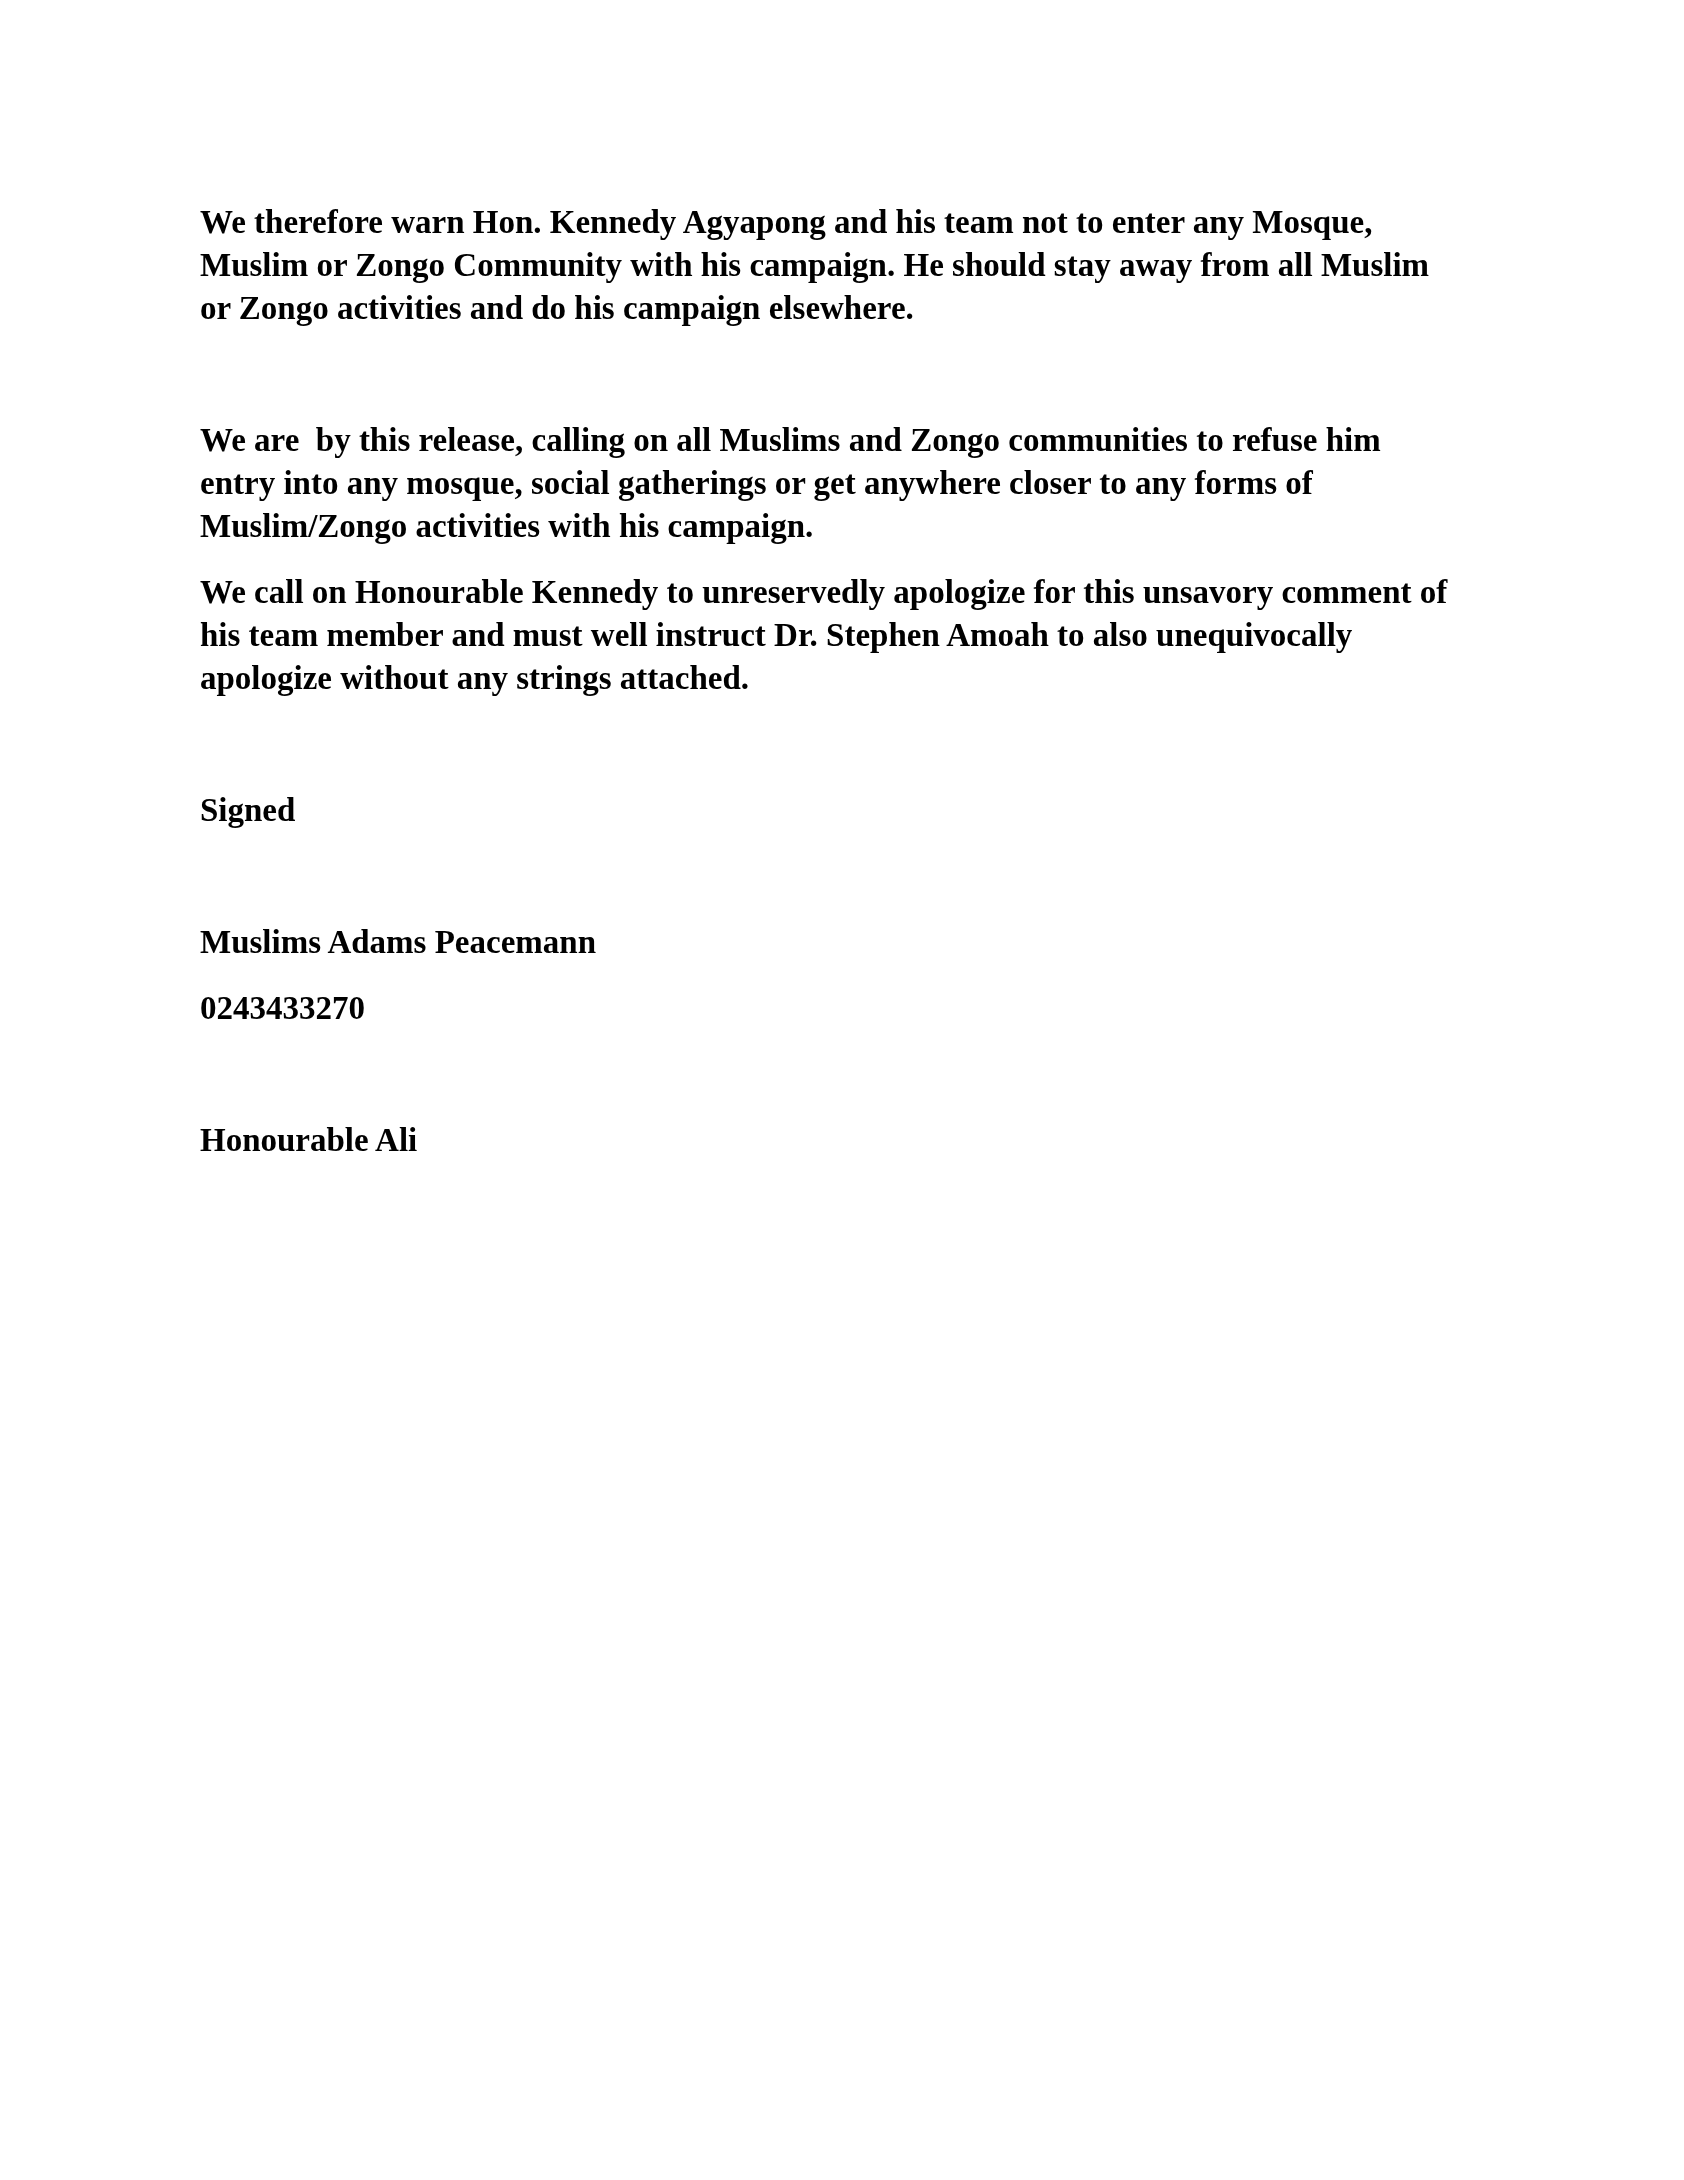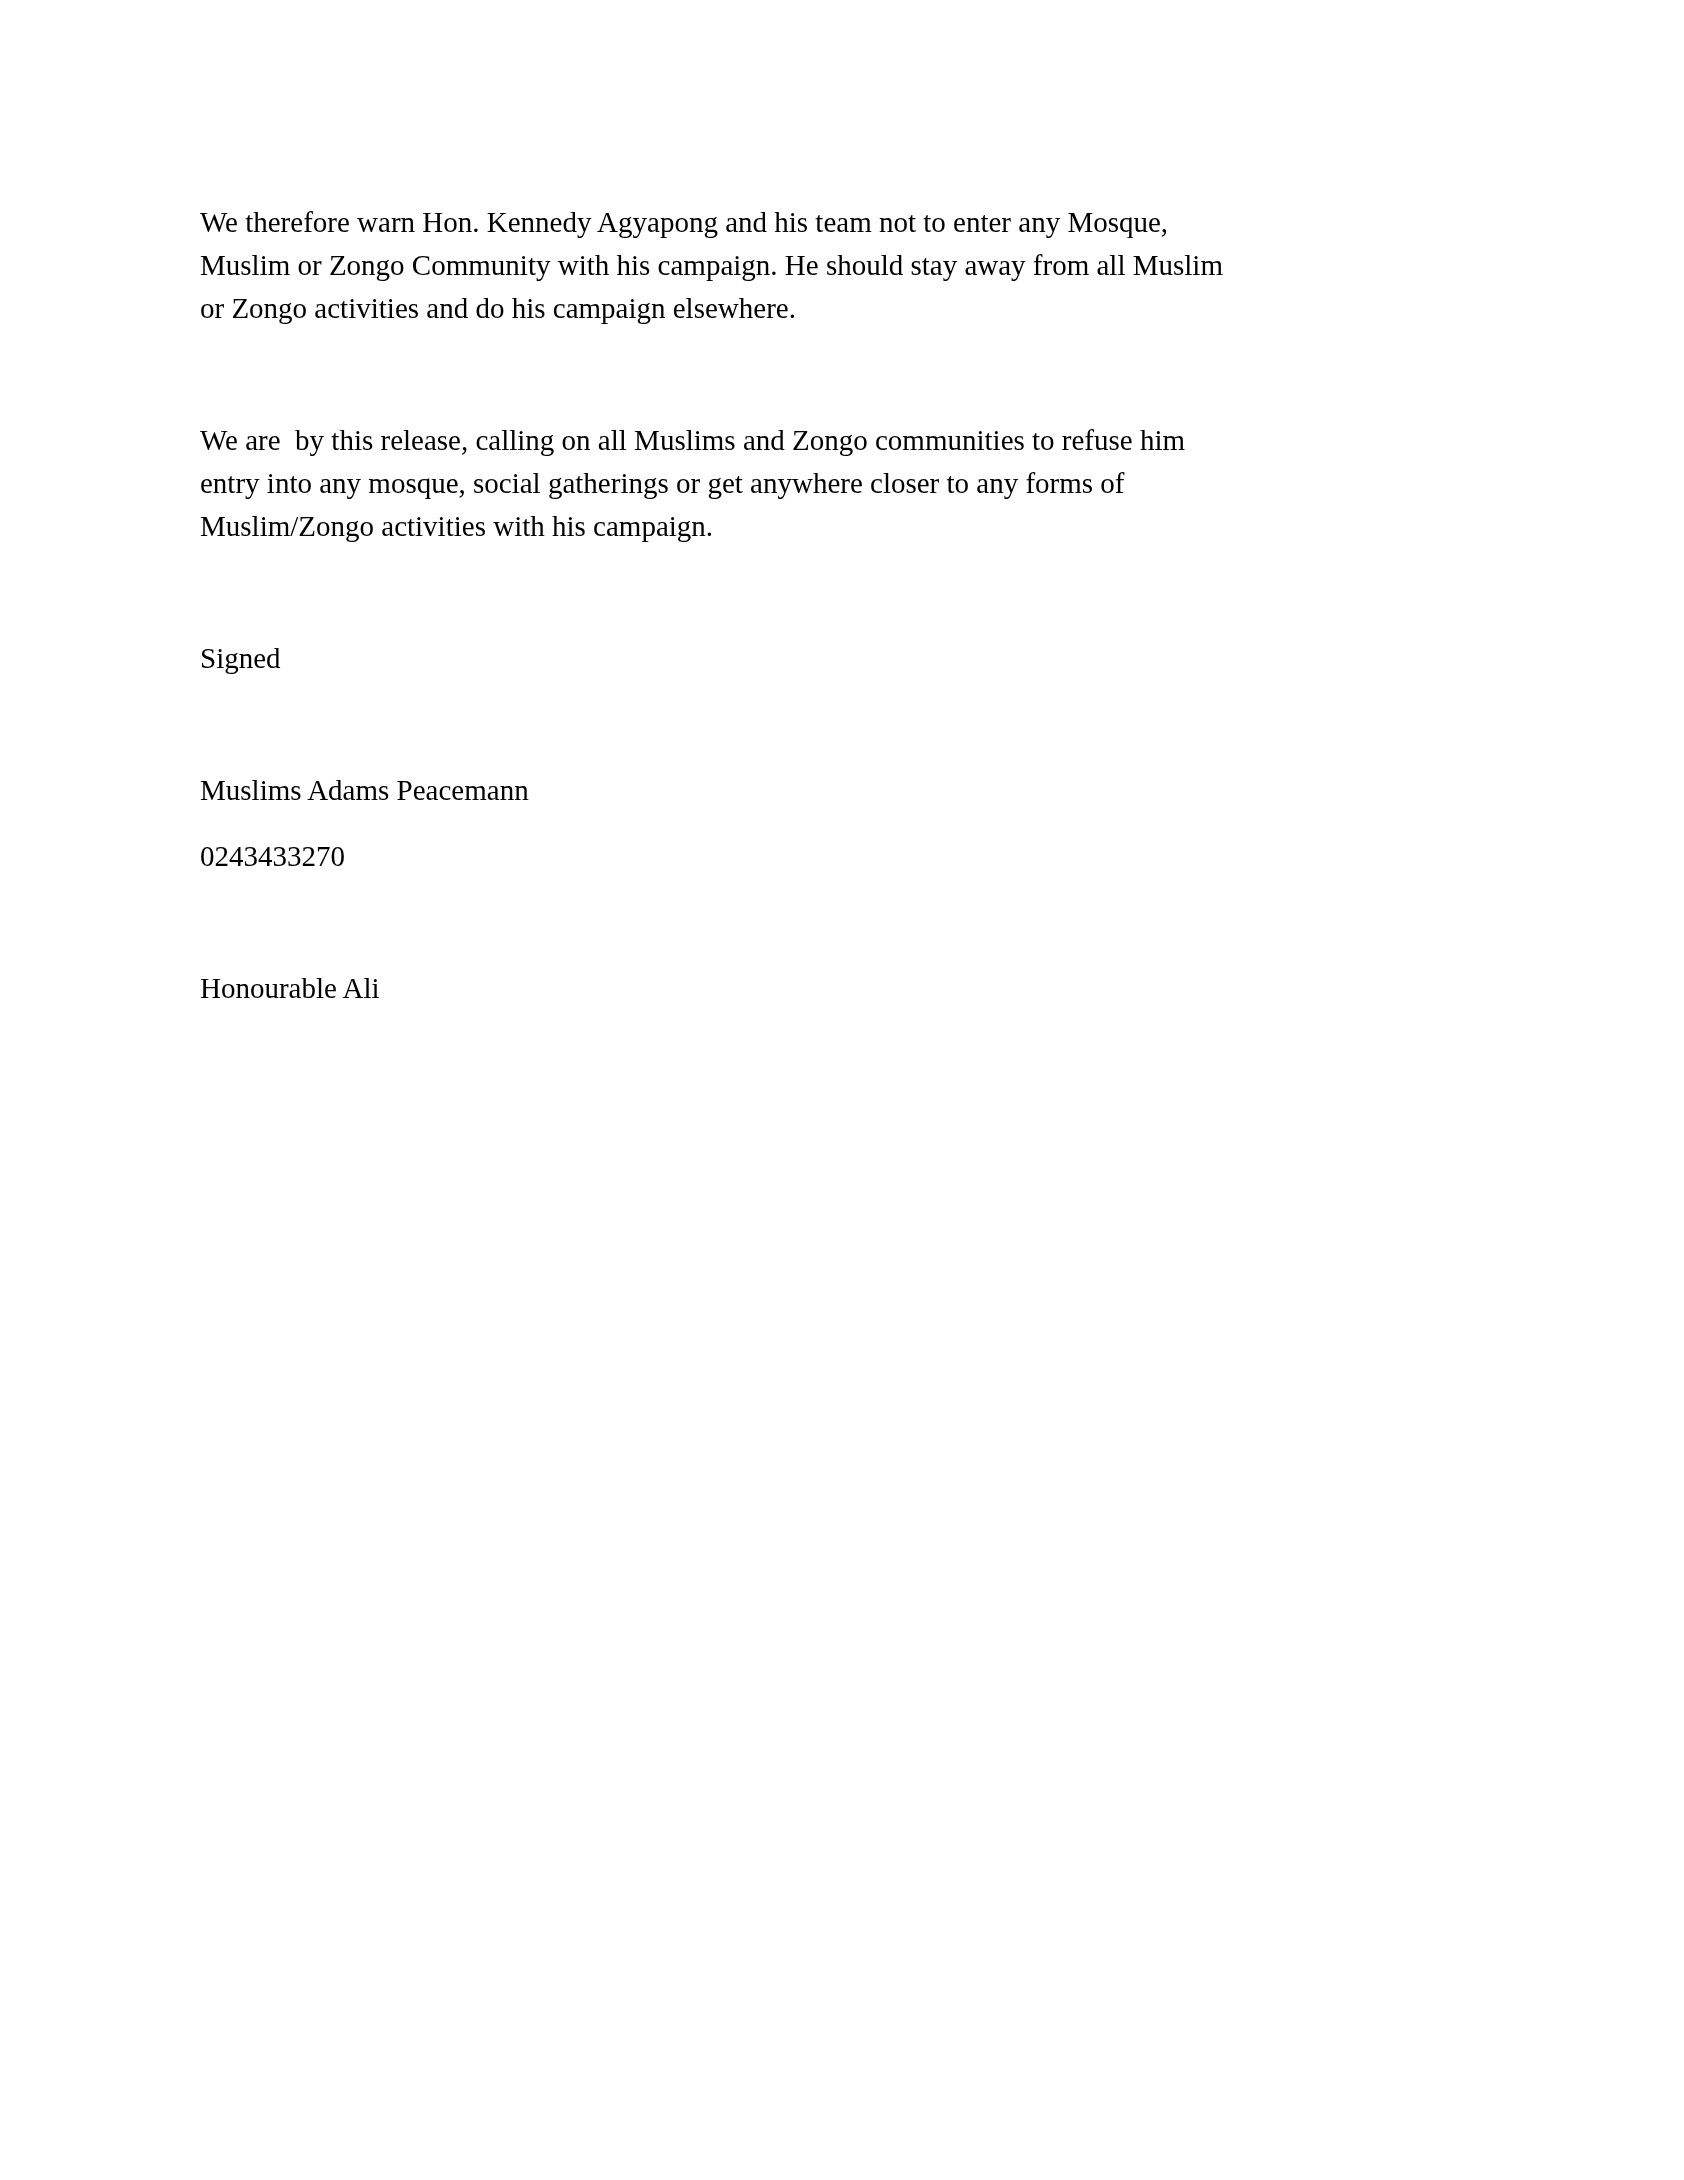--- a/index.html
+++ b/index.html
@@ -15,26 +15,26 @@
     overflow: hidden;
   }
   .page {
     box-sizing: border-box;
     width: 1685px;
     height: 2181px;
     background: #ffffff;
     padding: 201px 194px 0 200px;
   }
   .para {
-    font-size: 29px;
+    font-size: 33px;
     line-height: 43px;
     margin: 0 0 23px 0;
     white-space: pre-wrap;
     min-height: 43px;
-    font-weight: 400;
+    font-weight: 700;
     letter-spacing: 0;
   }
   .para.empty {
     
   }
 </style>
 </head>
 <body>
 
 <main class="page">
@@ -42,20 +42,23 @@
   <div class="para">We therefore warn Hon. Kennedy Agyapong and his team not to enter any Mosque,
 Muslim or Zongo Community with his campaign. He should stay away from all Muslim
 or Zongo activities and do his campaign elsewhere.</div>
 
   <div class="para empty"></div>
 
   <div class="para">We are  by this release, calling on all Muslims and Zongo communities to refuse him
 entry into any mosque, social gatherings or get anywhere closer to any forms of
 Muslim/Zongo activities with his campaign.</div>
 
+  <div class="para">We call on Honourable Kennedy to unreservedly apologize for this unsavory comment of
+his team member and must well instruct Dr. Stephen Amoah to also unequivocally
+apologize without any strings attached.</div>
 
   <div class="para empty"></div>
 
   <div class="para">Signed</div>
 
   <div class="para empty"></div>
 
   <div class="para">Muslims Adams Peacemann</div>
 
   <div class="para">0243433270</div>

